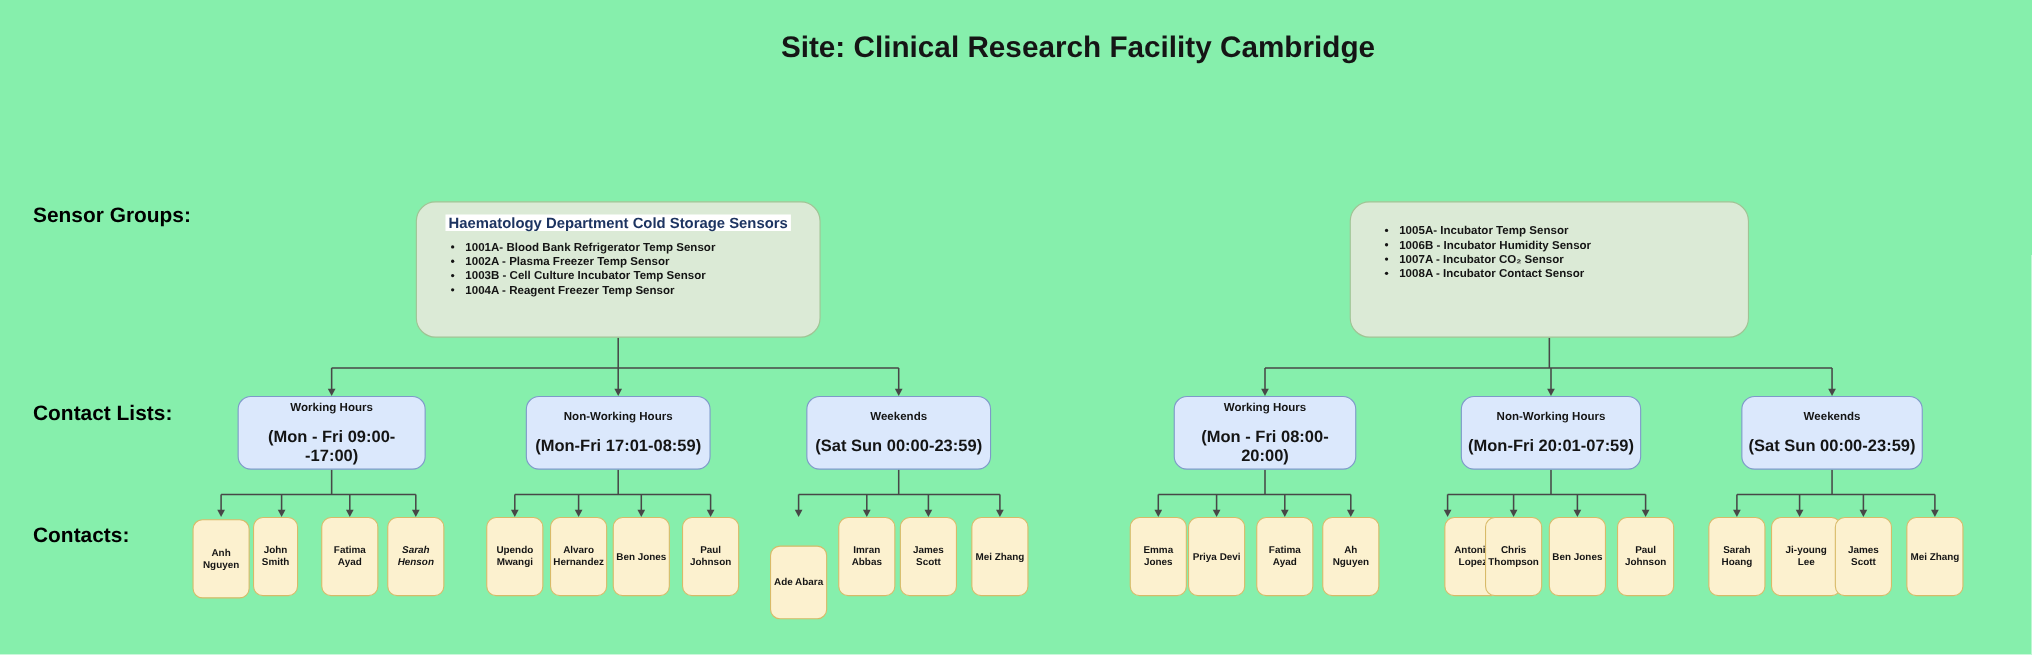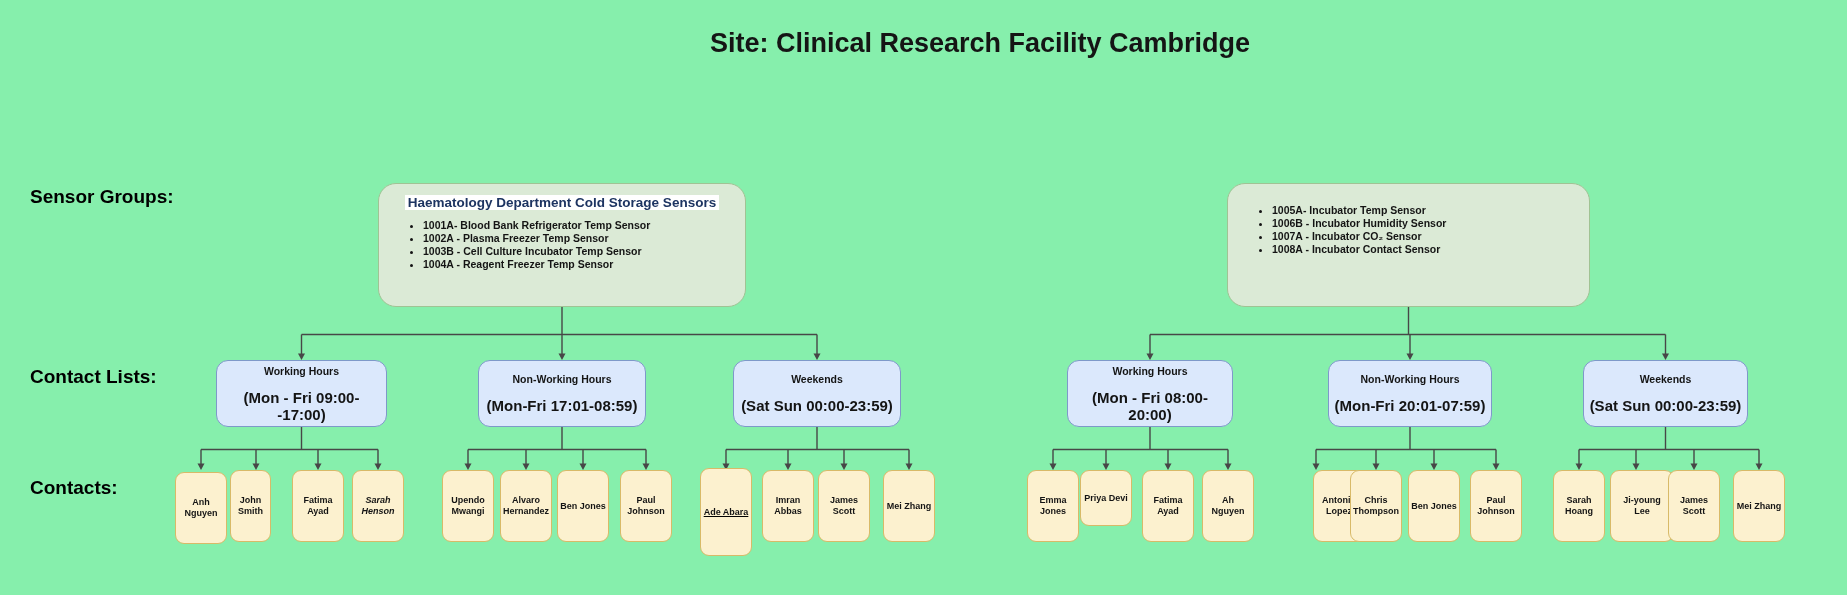--- a/index.html
+++ b/index.html
@@ -184,40 +184,40 @@
 Hernandez</div>
     </div>
   <div class="node contact" style="left:557px;top:470px;width:52px;height:72px;">
     <div class="contact-name">Ben Jones</div>
     </div>
   <div class="node contact" style="left:620px;top:470px;width:52px;height:72px;">
     <div class="contact-name">Paul
 Johnson</div>
     </div>
 
-  <div class="node contact" style="left:700px;top:468px;width:52px;height:88px;text-decoration:underline;">
+  <div class="node contact" style="left:700px;top:496px;width:52px;height:67px;">
     <div class="contact-name">Ade Abara</div>
     </div>
   <div class="node contact" style="left:762px;top:470px;width:52px;height:72px;">
     <div class="contact-name">Imran
 Abbas</div>
     </div>
   <div class="node contact" style="left:818px;top:470px;width:52px;height:72px;">
     <div class="contact-name">James
 Scott</div>
     </div>
   <div class="node contact" style="left:883px;top:470px;width:52px;height:72px;">
     <div class="contact-name">Mei Zhang</div>
     </div>
 
   <div class="node contact" style="left:1027px;top:470px;width:52px;height:72px;">
     <div class="contact-name">Emma
 Jones</div>
     </div>
-  <div class="node contact" style="left:1080px;top:470px;width:52px;height:56px;">
+  <div class="node contact" style="left:1080px;top:470px;width:52px;height:72px;">
     <div class="contact-name">Priya Devi</div>
     </div>
   <div class="node contact" style="left:1142px;top:470px;width:52px;height:72px;">
     <div class="contact-name">Fatima
 Ayad</div>
     </div>
   <div class="node contact" style="left:1202px;top:470px;width:52px;height:72px;">
     <div class="contact-name">Ah Nguyen</div>
     </div>
 

